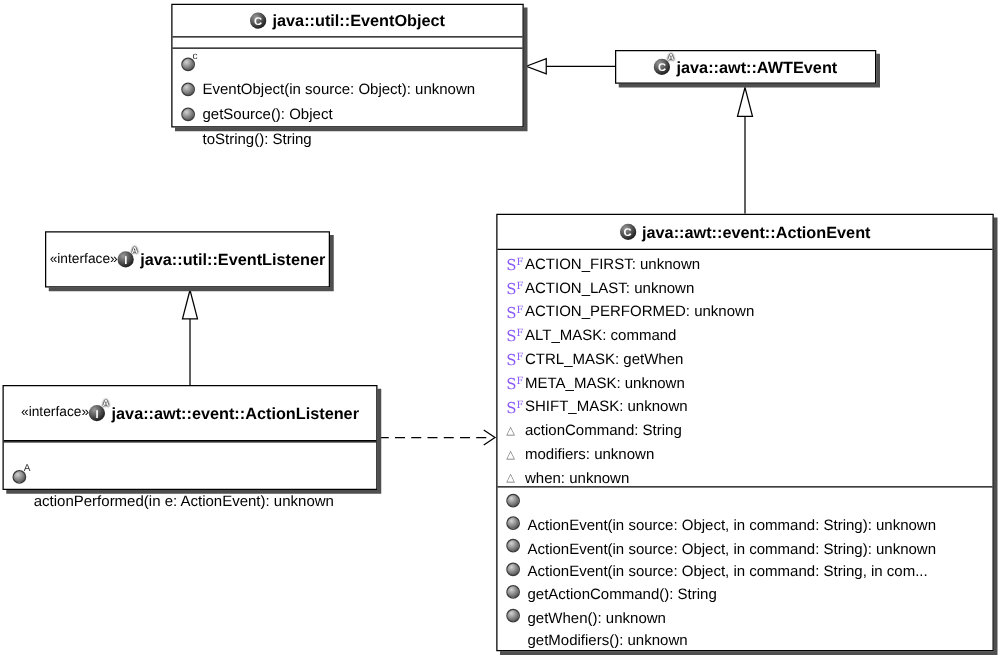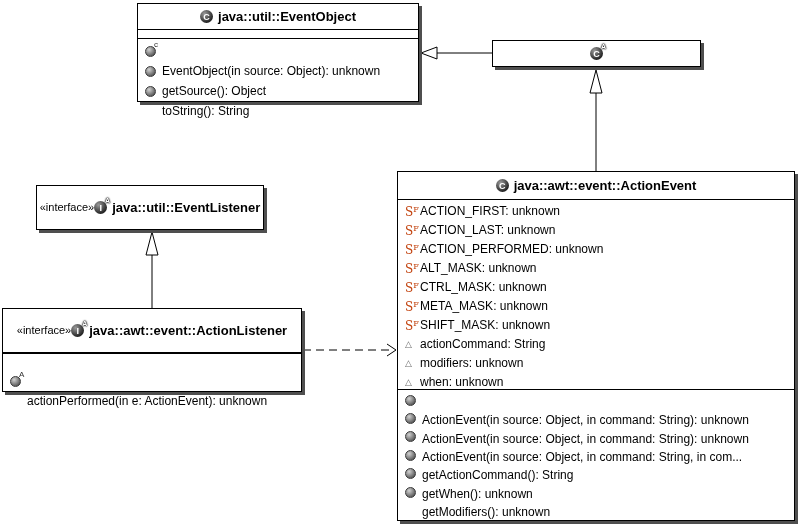--- a/index.html
+++ b/index.html
@@ -38,21 +38,21 @@
   .micon {
     position:relative; width:9px; height:9px; border-radius:50%; flex:none;
     background:radial-gradient(circle at 35% 30%, #d2d2d2, #5c5c5c 75%);
     border:1px solid #3a3a3a;
   }
   .micon .msup {
     position:absolute; top:-7px; left:8px; font-size:8px; font-weight:normal;
     color:#2e2e2e; text-shadow:none;
   }
   
-  .sficon { flex:none; width:15px; color:#c2410c; line-height:10px; }
+  .sficon { flex:none; width:15px; color:#8b5cf6; line-height:10px; }
   .sf-s { font-family:"DejaVu Serif", serif; font-size:12px; }
   .sf-f { font-family:"DejaVu Serif", serif; font-size:8px; vertical-align:4px; }
   
   .tricon { flex:none; width:15px; font-size:9px; color:#6e6e6e; line-height:10px; }
 </style>
 </head>
 <body>
 
 <div class="canvas">
 
@@ -104,20 +104,21 @@
       </div>
     </div>
   </div>
 
   <div class="uml-box" style="left:492px; top:40px; width:209px; height:27px;">
     <div class="title" style="flex:1;">
       <span class="cicon">
           <span>C</span>
           <span class="csup">A</span>
         </span>
+      <span>java::awt::AWTEvent</span>
     </div>
   </div>
 
   <div class="uml-box" style="left:36px; top:185px; width:228px; height:45px;">
     <div class="title-stack" style="flex:1;">
       <span class="stereotype">«interface»</span>
       <span class="title">
         <span class="cicon">
             <span>I</span>
             <span class="csup">A</span>
@@ -164,25 +165,25 @@
       <div class="row" style="height:19px;">
         <span class="sficon"><span class="sf-s">S</span><span class="sf-f">F</span></span>
         <span>ACTION_LAST: unknown</span>
       </div>
       <div class="row" style="height:19px;">
         <span class="sficon"><span class="sf-s">S</span><span class="sf-f">F</span></span>
         <span>ACTION_PERFORMED: unknown</span>
       </div>
       <div class="row" style="height:19px;">
         <span class="sficon"><span class="sf-s">S</span><span class="sf-f">F</span></span>
-        <span>ALT_MASK: unknown</span>
-      </div>
-      <div class="row" style="height:19px;">
-        <span class="sficon"><span class="sf-s">S</span><span class="sf-f">F</span></span>
-        <span>CTRL_MASK: unknown</span>
+        <span>ALT_MASK: command</span>
+      </div>
+      <div class="row" style="height:19px;">
+        <span class="sficon"><span class="sf-s">S</span><span class="sf-f">F</span></span>
+        <span>CTRL_MASK: getWhen</span>
       </div>
       <div class="row" style="height:19px;">
         <span class="sficon"><span class="sf-s">S</span><span class="sf-f">F</span></span>
         <span>META_MASK: unknown</span>
       </div>
       <div class="row" style="height:19px;">
         <span class="sficon"><span class="sf-s">S</span><span class="sf-f">F</span></span>
         <span>SHIFT_MASK: unknown</span>
       </div>
       <div class="row" style="height:19px;">

